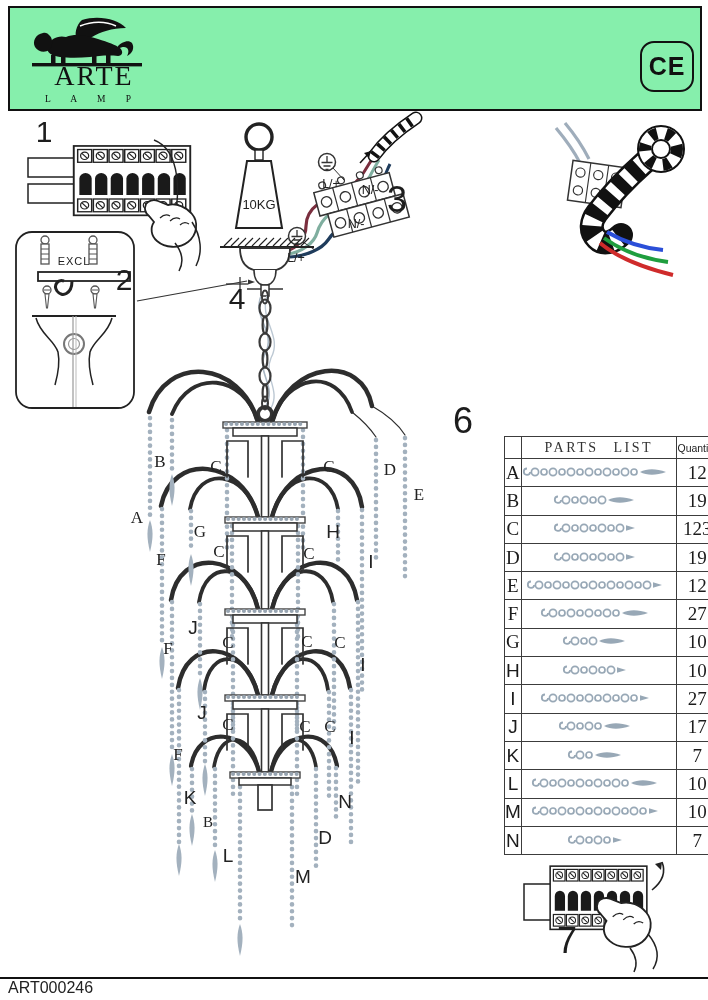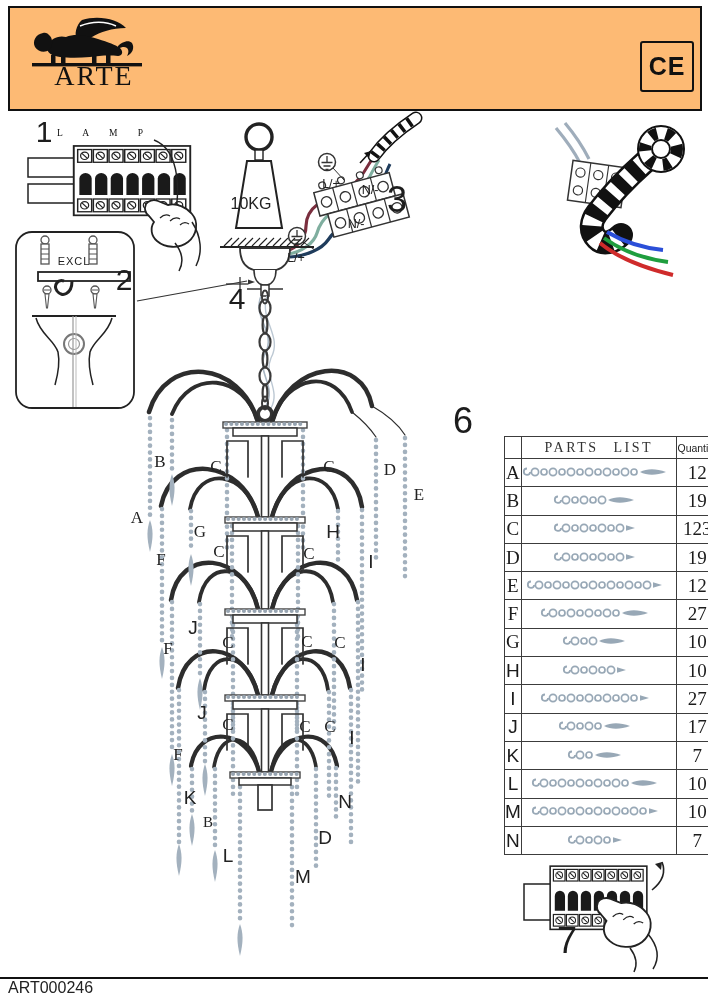--- a/index.html
+++ b/index.html
@@ -4,27 +4,27 @@
 <style>
   html,body{margin:0;padding:0;background:#e8e8e8;}
   .page{position:relative;width:708px;height:1000px;background:#fff;margin:0 auto;overflow:hidden;
         font-family:"Liberation Sans",sans-serif;color:#1b1b1b;}
   .abs{position:absolute;}
   .lbl{position:absolute;transform:translate(-50%,-50%);white-space:nowrap;color:#222;}
   .serif{font-family:"Liberation Serif",serif;}
   .sans{font-family:"Liberation Sans",sans-serif;}
   .step-num{position:absolute;transform:translate(-50%,-50%);font-family:"Liberation Sans",sans-serif;color:#1d1d1d;}
   
-  .header-box{position:absolute;left:8px;top:6px;width:690px;height:101px;border:2px solid #111;background:#fdba74;}
+  .header-box{position:absolute;left:8px;top:6px;width:690px;height:101px;border:2px solid #111;background:#86efac;}
   .brand-word{position:absolute;left:26px;top:52px;width:116px;text-align:center;font-family:"Liberation Serif",serif;
               font-size:28px;letter-spacing:2px;color:#111;}
-  .brand-sub{position:absolute;left:26px;top:86px;width:116px;text-align:right;font-family:"Liberation Serif",serif;
-             font-size:9.5px;letter-spacing:9px;text-indent:9px;color:#111;margin-top:34px;}
+  .brand-sub{position:absolute;left:26px;top:86px;width:116px;text-align:left;font-family:"Liberation Serif",serif;
+             font-size:9.5px;letter-spacing:9px;text-indent:9px;color:#111;}
   .model-title{position:absolute;left:200px;top:44px;width:380px;text-align:center;font-size:21px;letter-spacing:0.5px;color:#111;}
-  .ce-box{position:absolute;left:630px;top:33px;width:50px;height:47px;border:2px solid #111;border-radius:3px;
+  .ce-box{position:absolute;left:630px;top:33px;width:50px;height:47px;border:2px solid #111;border-radius:14px;
           display:flex;align-items:center;justify-content:center;font-size:25px;font-weight:bold;letter-spacing:1px;color:#111;}
   
   .parts-table{position:absolute;left:504px;top:436px;border-collapse:collapse;table-layout:fixed;background:#fff;}
   .parts-table td,.parts-table th{border:1.6px solid #3c3c3c;text-align:center;vertical-align:middle;padding:0;overflow:hidden;}
   .parts-table .c1{width:38px;}
   .parts-table .c2{width:113px;}
   .parts-table .c3{width:33px;}
   .parts-table tr{height:28.3px;}
   .parts-table tr.hdr{height:22px;}
   .pt-title{font-family:"Liberation Serif",serif;font-size:14px;letter-spacing:2.5px;word-spacing:9px;font-weight:normal;color:#333;}
@@ -359,21 +359,21 @@
     </g>
   </svg>
 
   <div class="step-num" style="left:44px;top:132px;font-size:30px">1</div>
   <div class="step-num" style="left:124px;top:280px;font-size:30px">2</div>
   <div class="step-num" style="left:397px;top:200px;font-size:36px">3</div>
   <div class="step-num" style="left:237px;top:299px;font-size:30px">4</div>
   <div class="step-num" style="left:463px;top:421px;font-size:36px">6</div>
   <div class="step-num" style="left:567px;top:941px;font-size:36px">7</div>
 
-  <div class="lbl sans" style="left:251px;top:204px;font-size:16px">10KG</div>
+  <div class="lbl sans" style="left:259px;top:204px;font-size:13px">10KG</div>
   <div class="lbl sans" style="left:74px;top:261px;font-size:11px;letter-spacing:1px">EXCL</div>
   <div class="lbl sans" style="left:331px;top:184px;font-size:12.5px">L/+</div>
   <div class="lbl sans" style="left:370px;top:190px;font-size:12.5px">N/-</div>
   <div class="lbl sans" style="left:296px;top:258px;font-size:12.5px">L/+</div>
   <div class="lbl sans" style="left:356px;top:224px;font-size:12.5px">N/-</div>
 
   <div id="diagram-labels" class="abs" style="left:0;top:0;width:708px;height:1000px;pointer-events:none">
       <span class="lbl serif" style="left: 137px; top: 518px; font-size: 17px;">A</span>
       <span class="lbl serif" style="left: 160px; top: 462px; font-size: 17px;">B</span>
       <span class="lbl serif" style="left: 216px; top: 467px; font-size: 17px;">C</span>

